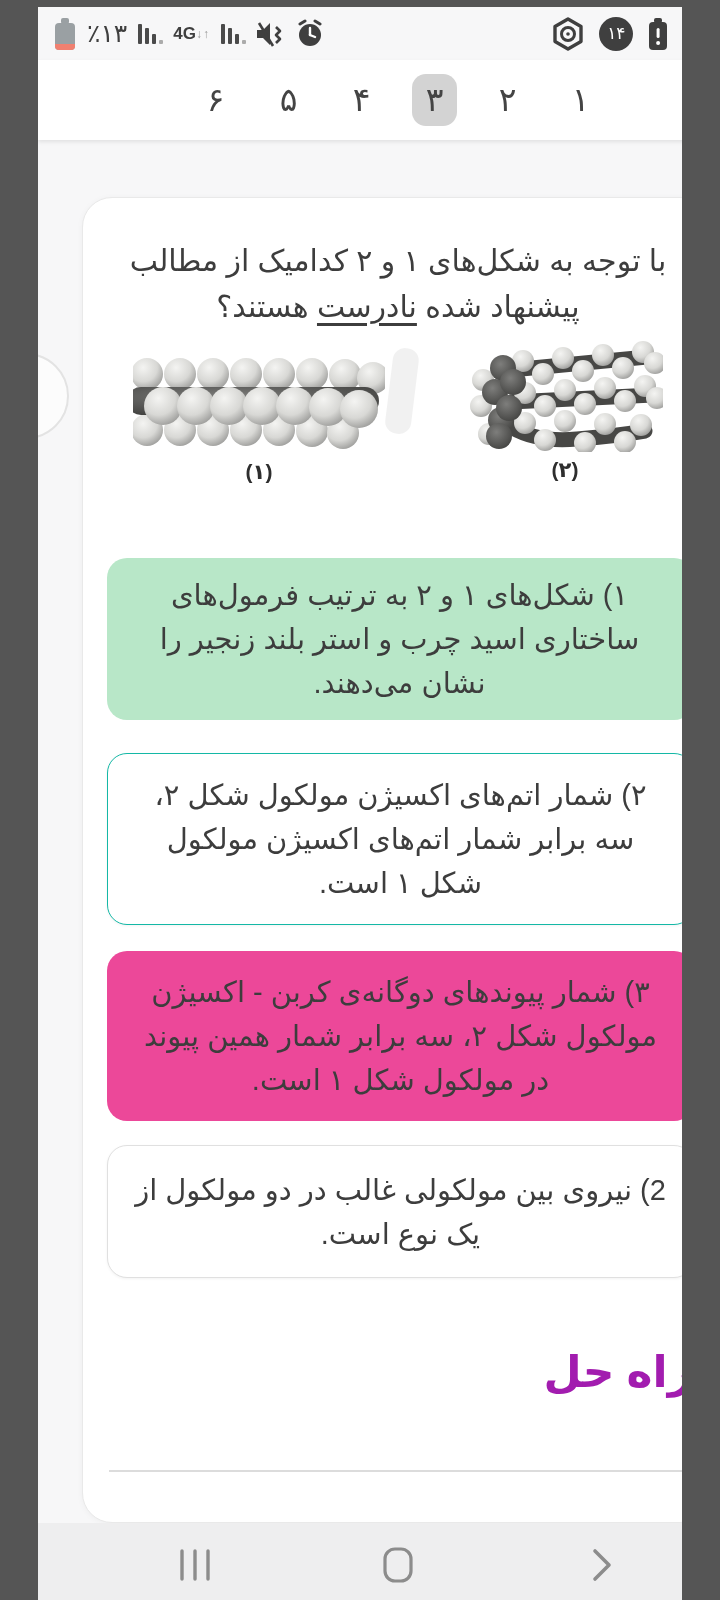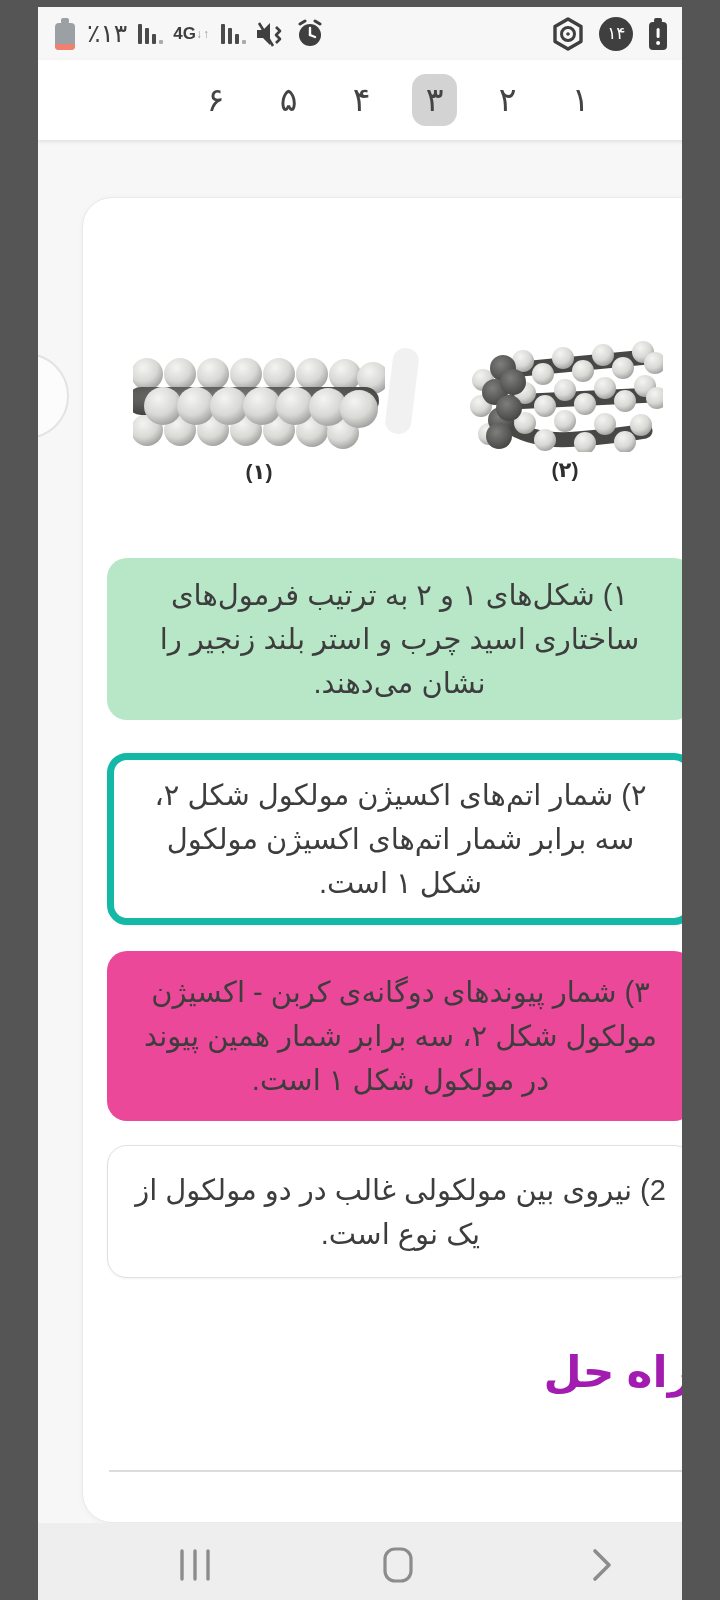--- a/index.html
+++ b/index.html
@@ -42,21 +42,21 @@
   .figures{position:absolute;left:0;top:140px;width:628px;height:140px;}
   .fig1{position:absolute;left:50px;top:8px;width:252px;height:132px;text-align:center;}
   .fig2{position:absolute;left:384px;top:2px;width:196px;height:138px;text-align:center;}
   .fig-label{font-size:21px;font-weight:bold;color:#2e2e2e;margin-top:2px;}
   .artifact{position:absolute;left:306px;top:10px;width:26px;height:86px;background:#ececec;
     border-radius:12px;transform:rotate(7deg);opacity:.75;}
   .option{position:absolute;left:24px;width:587px;border-radius:20px;box-sizing:border-box;
     display:flex;align-items:center;justify-content:center;padding:14px 26px;cursor:pointer;}
   .option .opt-text{direction:rtl;text-align:center;font-size:29px;line-height:44px;color:#3d3d3d;}
   .opt-correct{top:360px;height:162px;background:#b8e7c8;padding-left:24px;}
-  .opt-plain2{top:555px;height:172px;background:#ffffff;border:7px solid #14b8a6;
+  .opt-plain2{top:555px;height:172px;background:#ffffff;border:1px solid #14b8a6;
     box-shadow:0 1px 3px rgba(0,0,0,0.05);}
   .opt-incorrect{top:753px;height:170px;background:#ec4899;}
   .opt-plain4{top:947px;height:133px;background:#ffffff;border:1px solid #e0e0e0;
     box-shadow:0 1px 3px rgba(0,0,0,0.05);}
   .solution-heading{position:absolute;right:16px;top:1148px;direction:rtl;font-size:44px;
     font-weight:700;color:#a21caf;}
   .divider{position:absolute;left:26px;top:1272px;width:585px;height:2px;background:#dcdcdc;}
   
   .nav-bar{position:absolute;left:0;top:1516px;width:720px;height:84px;background:#eeeeef;}
   .nav-btn{position:absolute;top:22px;width:40px;height:40px;cursor:pointer;}
@@ -138,20 +138,23 @@
       <div class="tab">۴</div>
       <div class="tab">۵</div>
       <div class="tab">۶</div>
     </div>
   </div>
 
   <div class="side-handle"></div>
 
   <div class="card">
 
+    <div class="question">
+      <span>با توجه به شکل‌های ۱ و ۲ کدامیک از مطالب پیشنهاد شده </span><span class="und">نادرست</span><span> هستند؟</span>
+    </div>
 
     <div class="figures">
       <div class="artifact"></div>
 
       <div class="fig1">
         <svg width="252" height="108" viewBox="0 0 252 108">
           <defs>
             <radialGradient id="gl" cx="0.38" cy="0.3" r="0.8">
               <stop offset="0" stop-color="#f4f4f2"></stop>
               <stop offset="0.55" stop-color="#d8d8d5"></stop>

